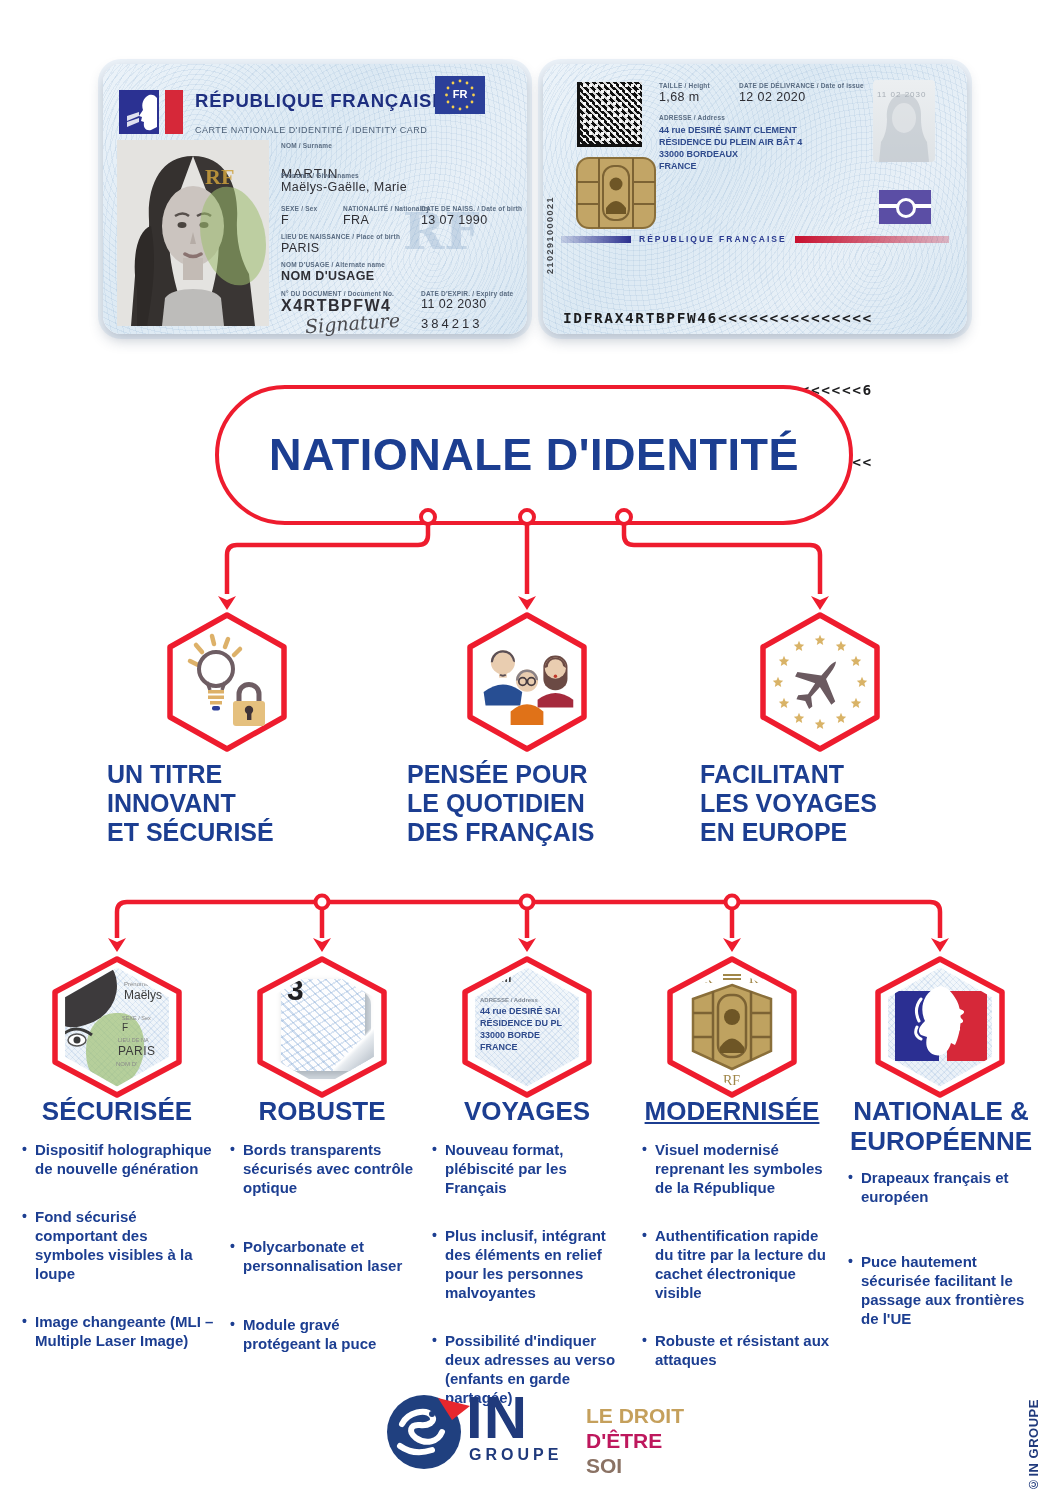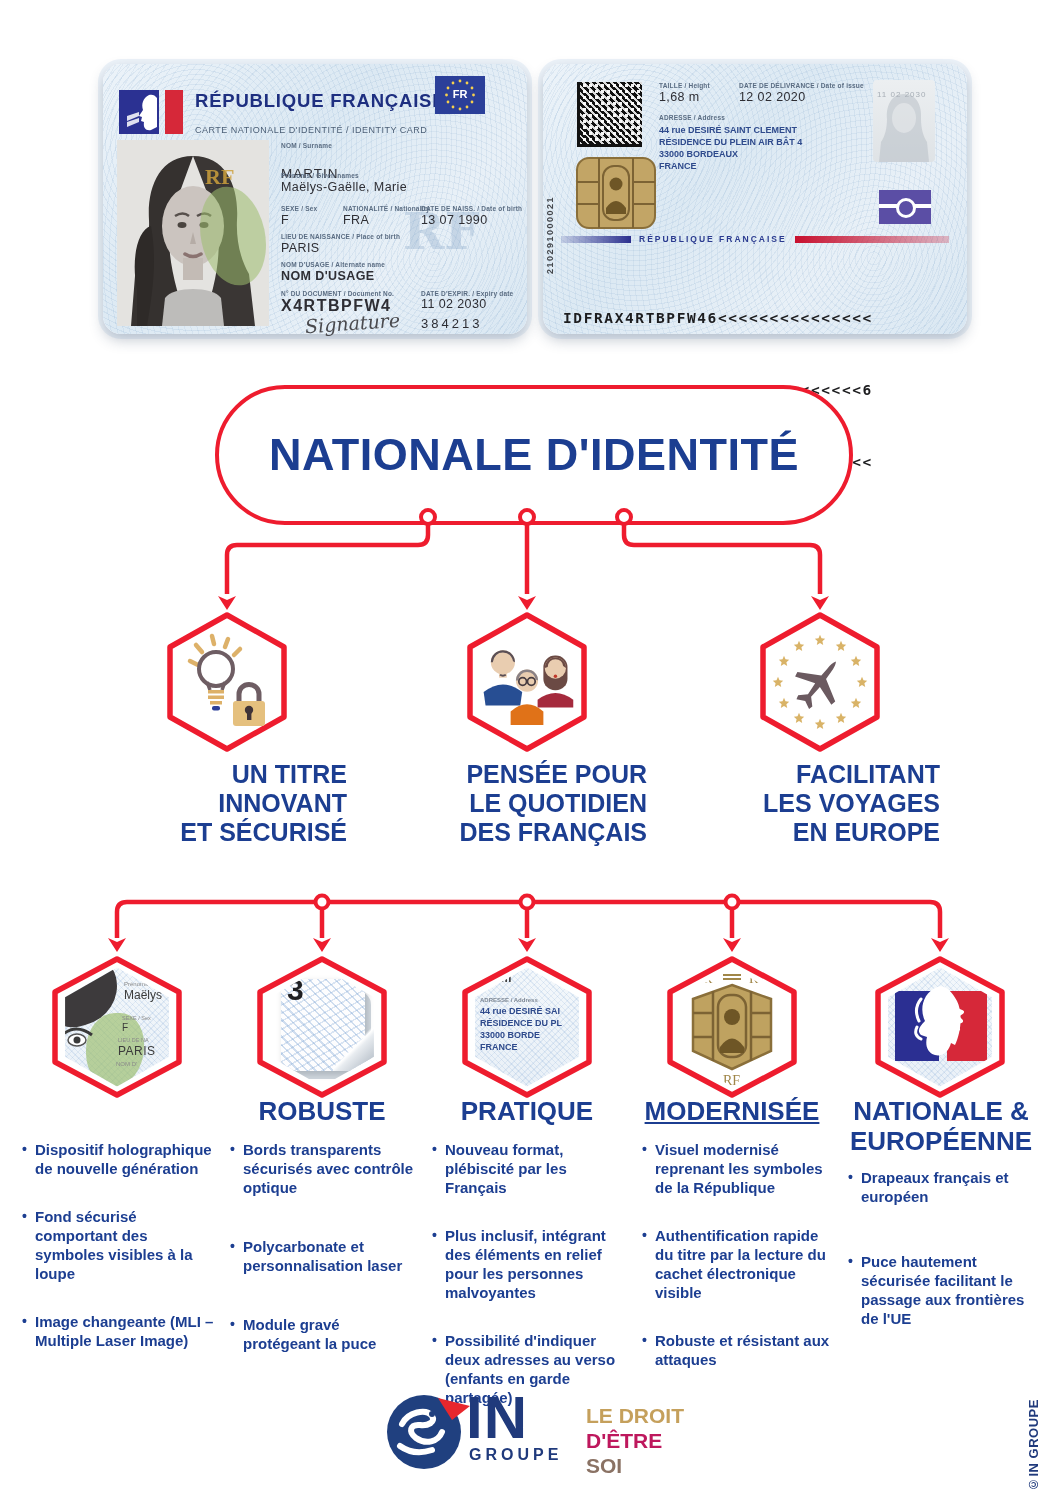--- a/index.html
+++ b/index.html
@@ -53,21 +53,21 @@
   
   .hex{position:absolute;}
   .hex svg.hexb{position:absolute;left:0;top:0;}
   .hex-content{position:absolute;left:9px;top:9px;right:9px;bottom:9px;
      clip-path:polygon(50% 2%,94% 26%,94% 74%,50% 98%,6% 74%,6% 26%);overflow:hidden;}
   .speckle{background:
       repeating-linear-gradient(45deg, rgba(90,140,200,.14) 0 1px, transparent 1px 4px),
       repeating-linear-gradient(-45deg, rgba(90,140,200,.12) 0 1px, transparent 1px 5px),
       linear-gradient(#f4f8fb,#e9f0f7);}
 
-  .feat-label{position:absolute;width:240px;text-align:right;font-size:25px;line-height:29px;
+  .feat-label{position:absolute;width:240px;text-align:left;font-size:25px;line-height:29px;
       font-weight:700;color:#1c3e91;}
   .qual-title{position:absolute;width:212px;text-align:center;font-size:26px;line-height:30px;
       font-weight:700;color:#1c3e91;}
   .bullets{position:absolute;font-size:15px;line-height:19px;font-weight:700;color:#1c3e91;}
   .bullet{position:relative;padding-left:13px;margin-bottom:29px;}
   .bullet:before{content:"\2022";position:absolute;left:0;top:0;font-size:14px;}
 
   
   .in-big{position:absolute;left:466px;top:1383px;font-size:60px;font-weight:700;color:#203a7c;letter-spacing:1px;}
   .in-groupe{position:absolute;left:469px;top:1446px;font-size:16px;font-weight:700;color:#203a7c;letter-spacing:4px;}
@@ -405,22 +405,23 @@
       <svg width="118" height="124" viewBox="0 0 118 124">
         <rect x="14" y="26" width="44" height="70" fill="#2b2f92"></rect>
         <rect x="66" y="26" width="40" height="70" fill="#d62839"></rect>
         <path d="M56,22 C42,28 38,44 44,56 C38,62 36,66 40,70 L46,72 C44,80 46,88 54,90 C62,92 68,86 70,78 L74,80 C80,68 82,48 76,36 C70,24 62,19 56,22 Z" fill="#ffffff"></path>
         <path d="M74,44 l7,3 -6,4 5,5 -7,2 4,6 -7,0" fill="none" stroke="#ffffff" stroke-width="4" stroke-linejoin="round"></path>
         <path d="M40,34 q-8,10 -2,22 M36,62 q-4,8 4,12" stroke="#ffffff" stroke-width="3" fill="none" stroke-linecap="round"></path>
       </svg>
     </div>
   </div>
 
+  <div class="qual-title" style="left:11px;top:1096px;">SÉCURISÉE</div>
   <div class="qual-title" style="left:216px;top:1096px;">ROBUSTE</div>
-  <div class="qual-title" style="left:421px;top:1096px;">PRATIQUE</div>
+  <div class="qual-title" style="left:421px;top:1096px;">VOYAGES</div>
   <div class="qual-title" style="left:626px;top:1096px;text-decoration:underline;">MODERNISÉE</div>
   <div class="qual-title" style="left:836px;top:1096px;width:210px;">NATIONALE &amp; EUROPÉENNE</div>
 
   <div class="bullets" style="left:22px;top:1140px;width:194px;">
     <div class="bullet">Dispositif holographique de nouvelle génération</div>
     <div class="bullet">Fond sécurisé comportant des symboles visibles à la loupe</div>
     <div class="bullet">Image changeante (MLI – Multiple Laser Image)</div>
   </div>
   <div class="bullets" style="left:230px;top:1140px;width:186px;">
     <div class="bullet">Bords transparents sécurisés avec contrôle optique</div>

